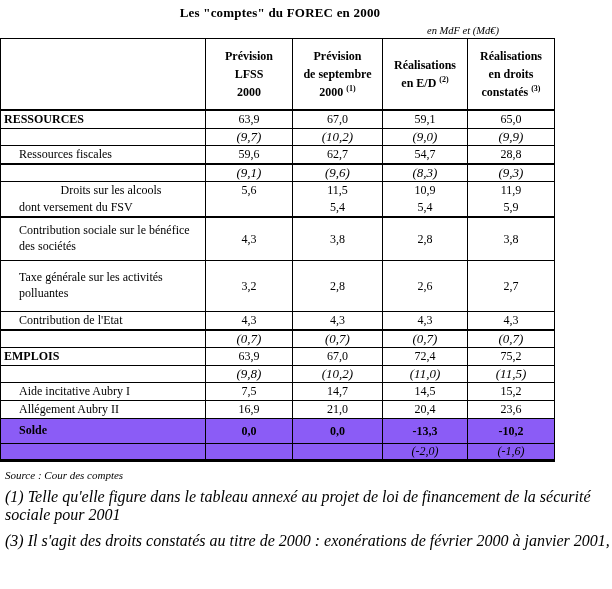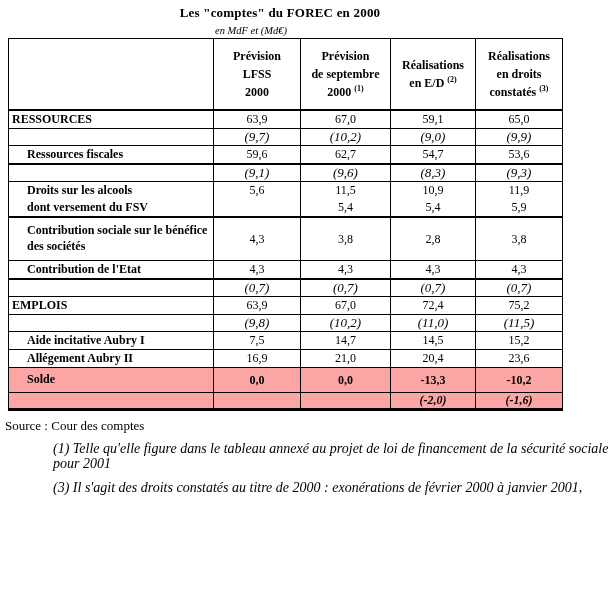--- a/index.html
+++ b/index.html
@@ -25,29 +25,29 @@
     font-size: 13px;
     letter-spacing: 0.2px;
   }
   .unit-note {
     width: 554px;
     margin-left: 3px;
     margin-top: 4px;
     margin-bottom: 2px;
     padding-right: 58px;
     box-sizing: border-box;
-    text-align: center;
+    text-align: right;
     font-style: italic;
     font-size: 10.5px;
   }
   table.forec {
     border-collapse: collapse;
     table-layout: fixed;
     width: 554px;
-    margin-left: 8px;
+    margin-left: 0;
     border: 1.5px solid #000;
     border-bottom: 3px solid #000;
   }
   col.c-label { width: 205px; }
   col.c-1 { width: 87px; }
   col.c-2 { width: 90px; }
   col.c-3 { width: 85px; }
   col.c-4 { width: 87px; }
 
   th, td { border: 1px solid #000; padding: 0 2px; }
@@ -66,50 +66,49 @@
   tbody td {
     height: 17px;
     font-size: 12px;
     vertical-align: middle;
   }
   td.label {
     text-align: left;
     white-space: pre-wrap;
     line-height: 1.3;
     padding-left: 4px;
-    font-weight: bold;
   }
   td.val { text-align: center; }
 
   tr.section td.label { font-weight: bold; padding-left: 3px; }
   tr.indent td.label { padding-left: 18px; }
   tr.sub td { font-style: italic; font-size: 13px; height: 15px; }
   tr.total td { font-weight: bold; }
   tr.total td.label { padding-left: 18px; }
-  tr.green td { background: #fca5a5; }
-  tr.green.sub td { font-weight: bold; font-size: 12px; }
+  tr.green td { background: #8b5cf6; }
+  tr.green.sub td { font-weight: normal; font-size: 12px; }
 
   tr.tall td { height: 42px; }
   tr.xtall td { height: 50px; }
   tr.solde td { height: 24px; }
 
   tr.bb-thick td { border-bottom: 2.5px solid #000; }
-  tr.bb-hidden td { border-bottom-style: hidden; }
+  tr.bb-hidden td { border-bottom-style: hidden; text-align: center; }
 
   .source {
     margin: 7px 0 7px 5px;
-    font-size: 13px;
+    font-style: italic;
+    font-size: 11px;
   }
   .footnotes { margin-left: 5px; }
   .footnote {
     font-style: italic;
-    font-size: 14px;
+    font-size: 16px;
     margin-bottom: 8.5px;
     line-height: 1.1;
-    margin-left: 48px;
   }
 </style>
 </head>
 <body>
 
 <div class="page">
 
   <div class="title">Les "comptes" du FOREC en 2000</div>
 
   <div class="unit-note">en MdF et (Md€)</div>
@@ -144,21 +143,21 @@
           <td class="val">(9,7)</td>
           <td class="val">(10,2)</td>
           <td class="val">(9,0)</td>
           <td class="val">(9,9)</td>
         </tr>
         <tr class="indent   bb-thick">
           <td class="label">Ressources fiscales</td>
           <td class="val">59,6</td>
           <td class="val">62,7</td>
           <td class="val">54,7</td>
-          <td class="val">53,6</td>
+          <td class="val">28,8</td>
         </tr>
         <tr class="sub">
           <td class="label"></td>
           <td class="val">(9,1)</td>
           <td class="val">(9,6)</td>
           <td class="val">(8,3)</td>
           <td class="val">(9,3)</td>
         </tr>
         <tr class="indent   bb-hidden">
           <td class="label">Droits sur les alcools</td>
@@ -174,20 +173,27 @@
           <td class="val">5,4</td>
           <td class="val">5,9</td>
         </tr>
         <tr class="indent tall">
           <td class="label">Contribution sociale sur le bénéfice des sociétés</td>
           <td class="val">4,3</td>
           <td class="val">3,8</td>
           <td class="val">2,8</td>
           <td class="val">3,8</td>
         </tr>
+        <tr class="indent xtall">
+          <td class="label">Taxe générale sur les activités polluantes</td>
+          <td class="val">3,2</td>
+          <td class="val">2,8</td>
+          <td class="val">2,6</td>
+          <td class="val">2,7</td>
+        </tr>
         <tr class="indent   bb-thick">
           <td class="label">Contribution de l'Etat</td>
           <td class="val">4,3</td>
           <td class="val">4,3</td>
           <td class="val">4,3</td>
           <td class="val">4,3</td>
         </tr>
         <tr class="sub">
           <td class="label"></td>
           <td class="val">(0,7)</td>

